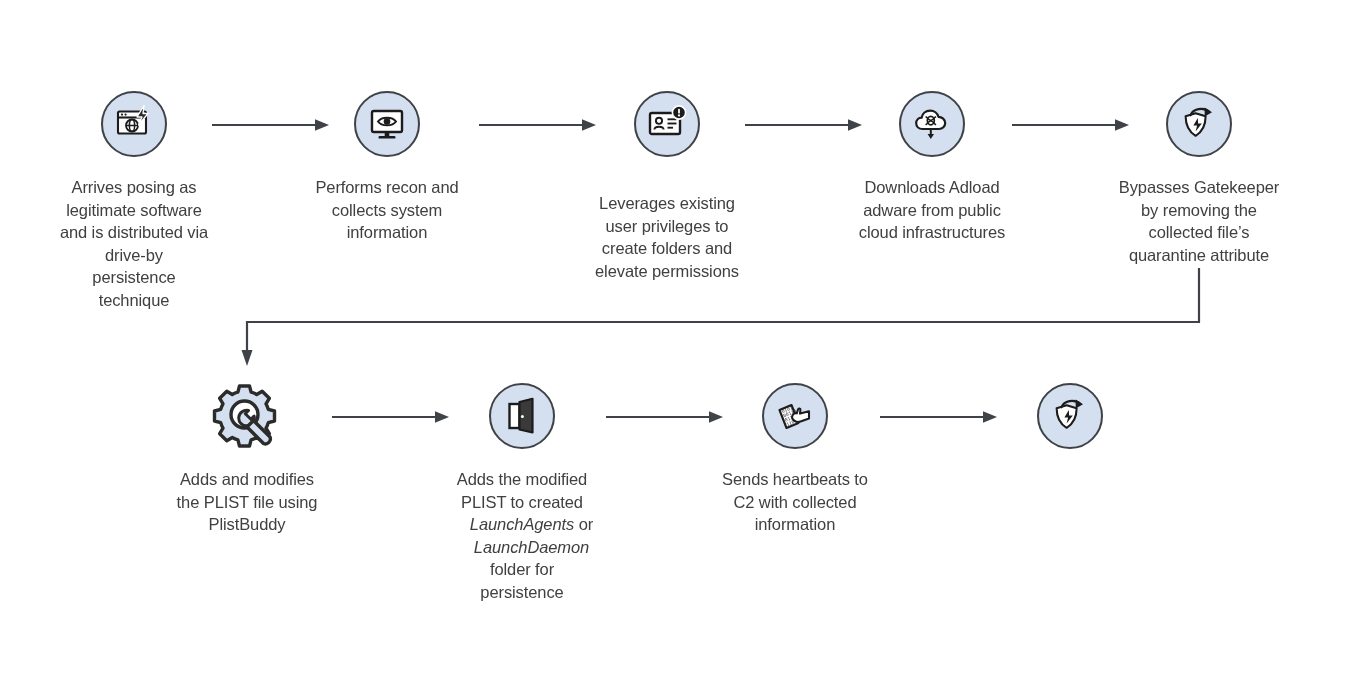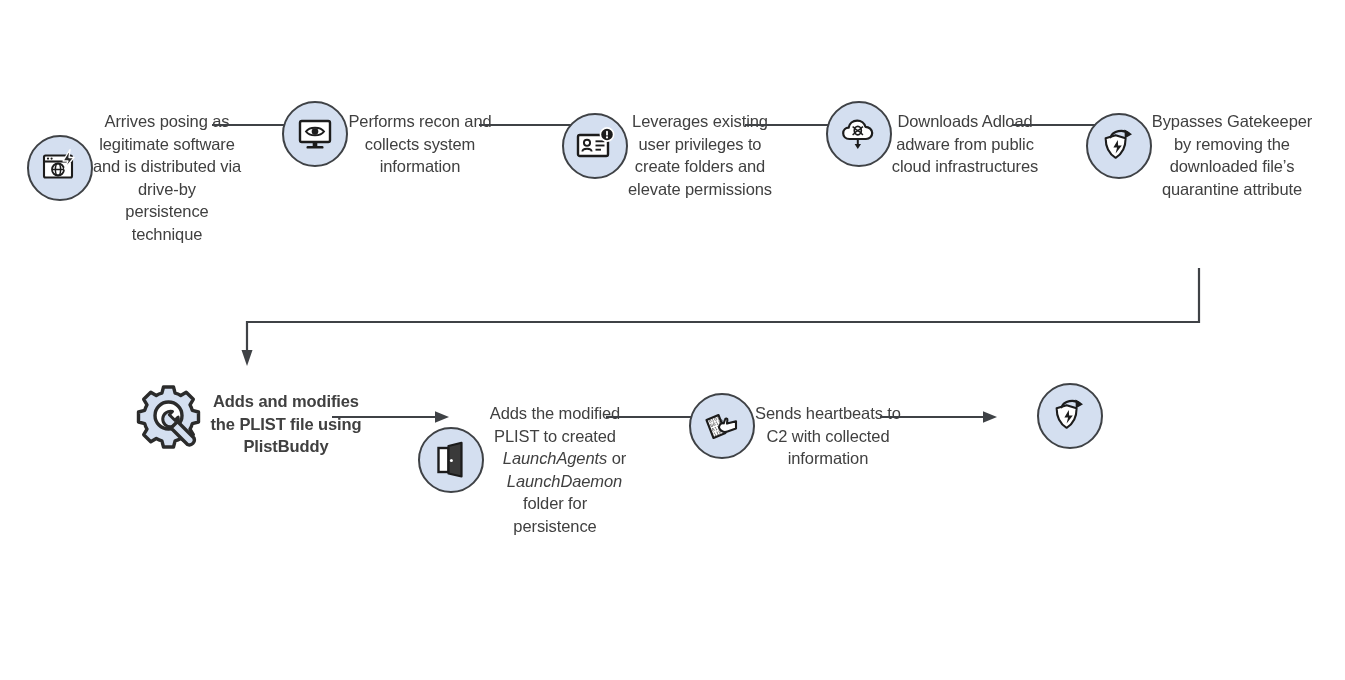--- a/index.html
+++ b/index.html
@@ -12,21 +12,21 @@
     width: 1345px;
     height: 680px;
     background: #ffffff;
     font-family: "Liberation Sans", sans-serif;
     overflow: hidden;
   }
   .step {
     position: absolute;
     width: 230px;
     display: flex;
-    flex-direction: row;
+    flex-direction: column;
     align-items: center;
     justify-content: center;
   }
   .icon-badge {
     width: 66px;
     height: 66px;
     border-radius: 50%;
     background: #d4dff0;
     border: 2px solid #3f4246;
     display: flex;
@@ -115,21 +115,21 @@
       <span>collects system</span><br>
       <span>information</span>
     </div>
   </div>
 
   <svg class="arrow-h" style="left:479px; top:118px; width:118px;" width="118" height="14" viewBox="0 0 118 14">
     <line x1="0" y1="7" x2="104" y2="7" stroke="#3f4246" stroke-width="2.2"></line>
     <path d="M103 1.2 L117 7 L103 12.8 Z" fill="#3f4246"></path>
   </svg>
 
-  <div class="step" style="left:552px; top:91px;">
+  <div class="step" style="left:552px; top:91px;gap:16px;">
     <div class="icon-badge">
       <svg width="42" height="42" viewBox="0 0 42 42">
         <rect x="4" y="10" width="30" height="21" rx="1.8" fill="#ffffff" stroke="#1c1c1c" stroke-width="2.4"></rect>
         <circle cx="13" cy="17.8" r="3.1" fill="none" stroke="#1c1c1c" stroke-width="1.9"></circle>
         <path d="M8.4 26.6 C8.4 22.8, 17.6 22.8, 17.6 26.6" fill="none" stroke="#1c1c1c" stroke-width="1.9"></path>
         <line x1="21.5" y1="16.3" x2="30.5" y2="16.3" stroke="#1c1c1c" stroke-width="1.9"></line>
         <line x1="21.5" y1="20.5" x2="30.5" y2="20.5" stroke="#1c1c1c" stroke-width="1.9"></line>
         <line x1="21.5" y1="24.7" x2="27" y2="24.7" stroke="#1c1c1c" stroke-width="1.9"></line>
         <circle cx="33" cy="9.5" r="6.6" fill="#1c1c1c" stroke="#ffffff" stroke-width="1.6"></circle>
         <rect x="32.1" y="5.8" width="1.8" height="4.8" rx="0.9" fill="#ffffff"></rect>
@@ -181,31 +181,31 @@
       <svg width="42" height="42" viewBox="0 0 42 42">
         <path d="M17 13.5 L27.5 10.2 L38 13.5 C38 24, 33.5 30.5, 27.5 34 C21.5 30.5, 17 24, 17 13.5 Z" transform="translate(-8.5,0.5) scale(0.95)" fill="#ffffff" stroke="#1c1c1c" stroke-width="2.2" stroke-linejoin="round"></path>
         <path d="M19.8 15 L15.4 22.5 L19.1 22.5 L17.6 28.5 L23.8 20.4 L20.1 20.4 Z" fill="#1c1c1c"></path>
         <path d="M12.5 12.3 C14.5 5.5, 25.5 3.6, 31.3 8.8" fill="none" stroke="#1c1c1c" stroke-width="2.2" stroke-linecap="round"></path>
         <path d="M26.5 4.6 L34 9.3 L26.8 13.4 Z" fill="#1c1c1c"></path>
       </svg>
     </div>
     <div class="step-label">
       <span>Bypasses Gatekeeper</span><br>
       <span>by removing the</span><br>
-      <span>downloaded file’s</span><br>
+      <span>collected file’s</span><br>
       <span>quarantine attribute</span>
     </div>
   </div>
 
   <svg class="elbow" viewBox="0 0 1345 680">
     <path d="M1199 268 L1199 322 L247 322 L247 352" fill="none" stroke="#3f4246" stroke-width="2.2" stroke-linejoin="miter"></path>
     <path d="M241.5 350 L247 366 L252.5 350 Z" fill="#3f4246"></path>
   </svg>
 
-  <div class="step" style="left:132px; top:378px;font-weight:bold;">
+  <div class="step" style="left:132px; top:378px;">
     <div class="icon-badge plain">
       <svg width="78" height="78" viewBox="0 0 78 78">
         <path d="M31.5 8 h10 l1.6 6.2 a21 21 0 0 1 5.6 2.3 l5.5 -3.3 l7.1 7.1 l-3.3 5.5 a21 21 0 0 1 2.3 5.6 l6.2 1.6 v10 l-6.2 1.6 a21 21 0 0 1 -2.3 5.6 l3.3 5.5 l-7.1 7.1 l-5.5 -3.3 a21 21 0 0 1 -5.6 2.3 l-1.6 6.2 h-10 l-1.6 -6.2 a21 21 0 0 1 -5.6 -2.3 l-5.5 3.3 l-7.1 -7.1 l3.3 -5.5 a21 21 0 0 1 -2.3 -5.6 l-6.2 -1.6 v-10 l6.2 -1.6 a21 21 0 0 1 2.3 -5.6 l-3.3 -5.5 l7.1 -7.1 l5.5 3.3 a21 21 0 0 1 5.6 -2.3 Z" fill="#d4dff0" stroke="#2b2b2b" stroke-width="3.4" stroke-linejoin="round"></path>
         <circle cx="36.5" cy="36.5" r="13.5" fill="#ffffff" stroke="#2b2b2b" stroke-width="3.4"></circle>
         <path d="M40.5 32.5 a7.8 7.8 0 1 0 5.6 5.6 l-3.2 3.2 l-5.6 -5.6 Z" fill="#d4dff0" stroke="#2b2b2b" stroke-width="3" stroke-linejoin="round"></path>
         <path d="M45.5 42.5 L62 59 a5 5 0 0 1 -6.5 6.5 L39 49 Z" fill="#d4dff0" stroke="#2b2b2b" stroke-width="3.4" stroke-linejoin="round"></path>
       </svg>
     </div>
     <div class="step-label" style="margin-top:12px;">
       <span>Adds and modifies</span><br>

